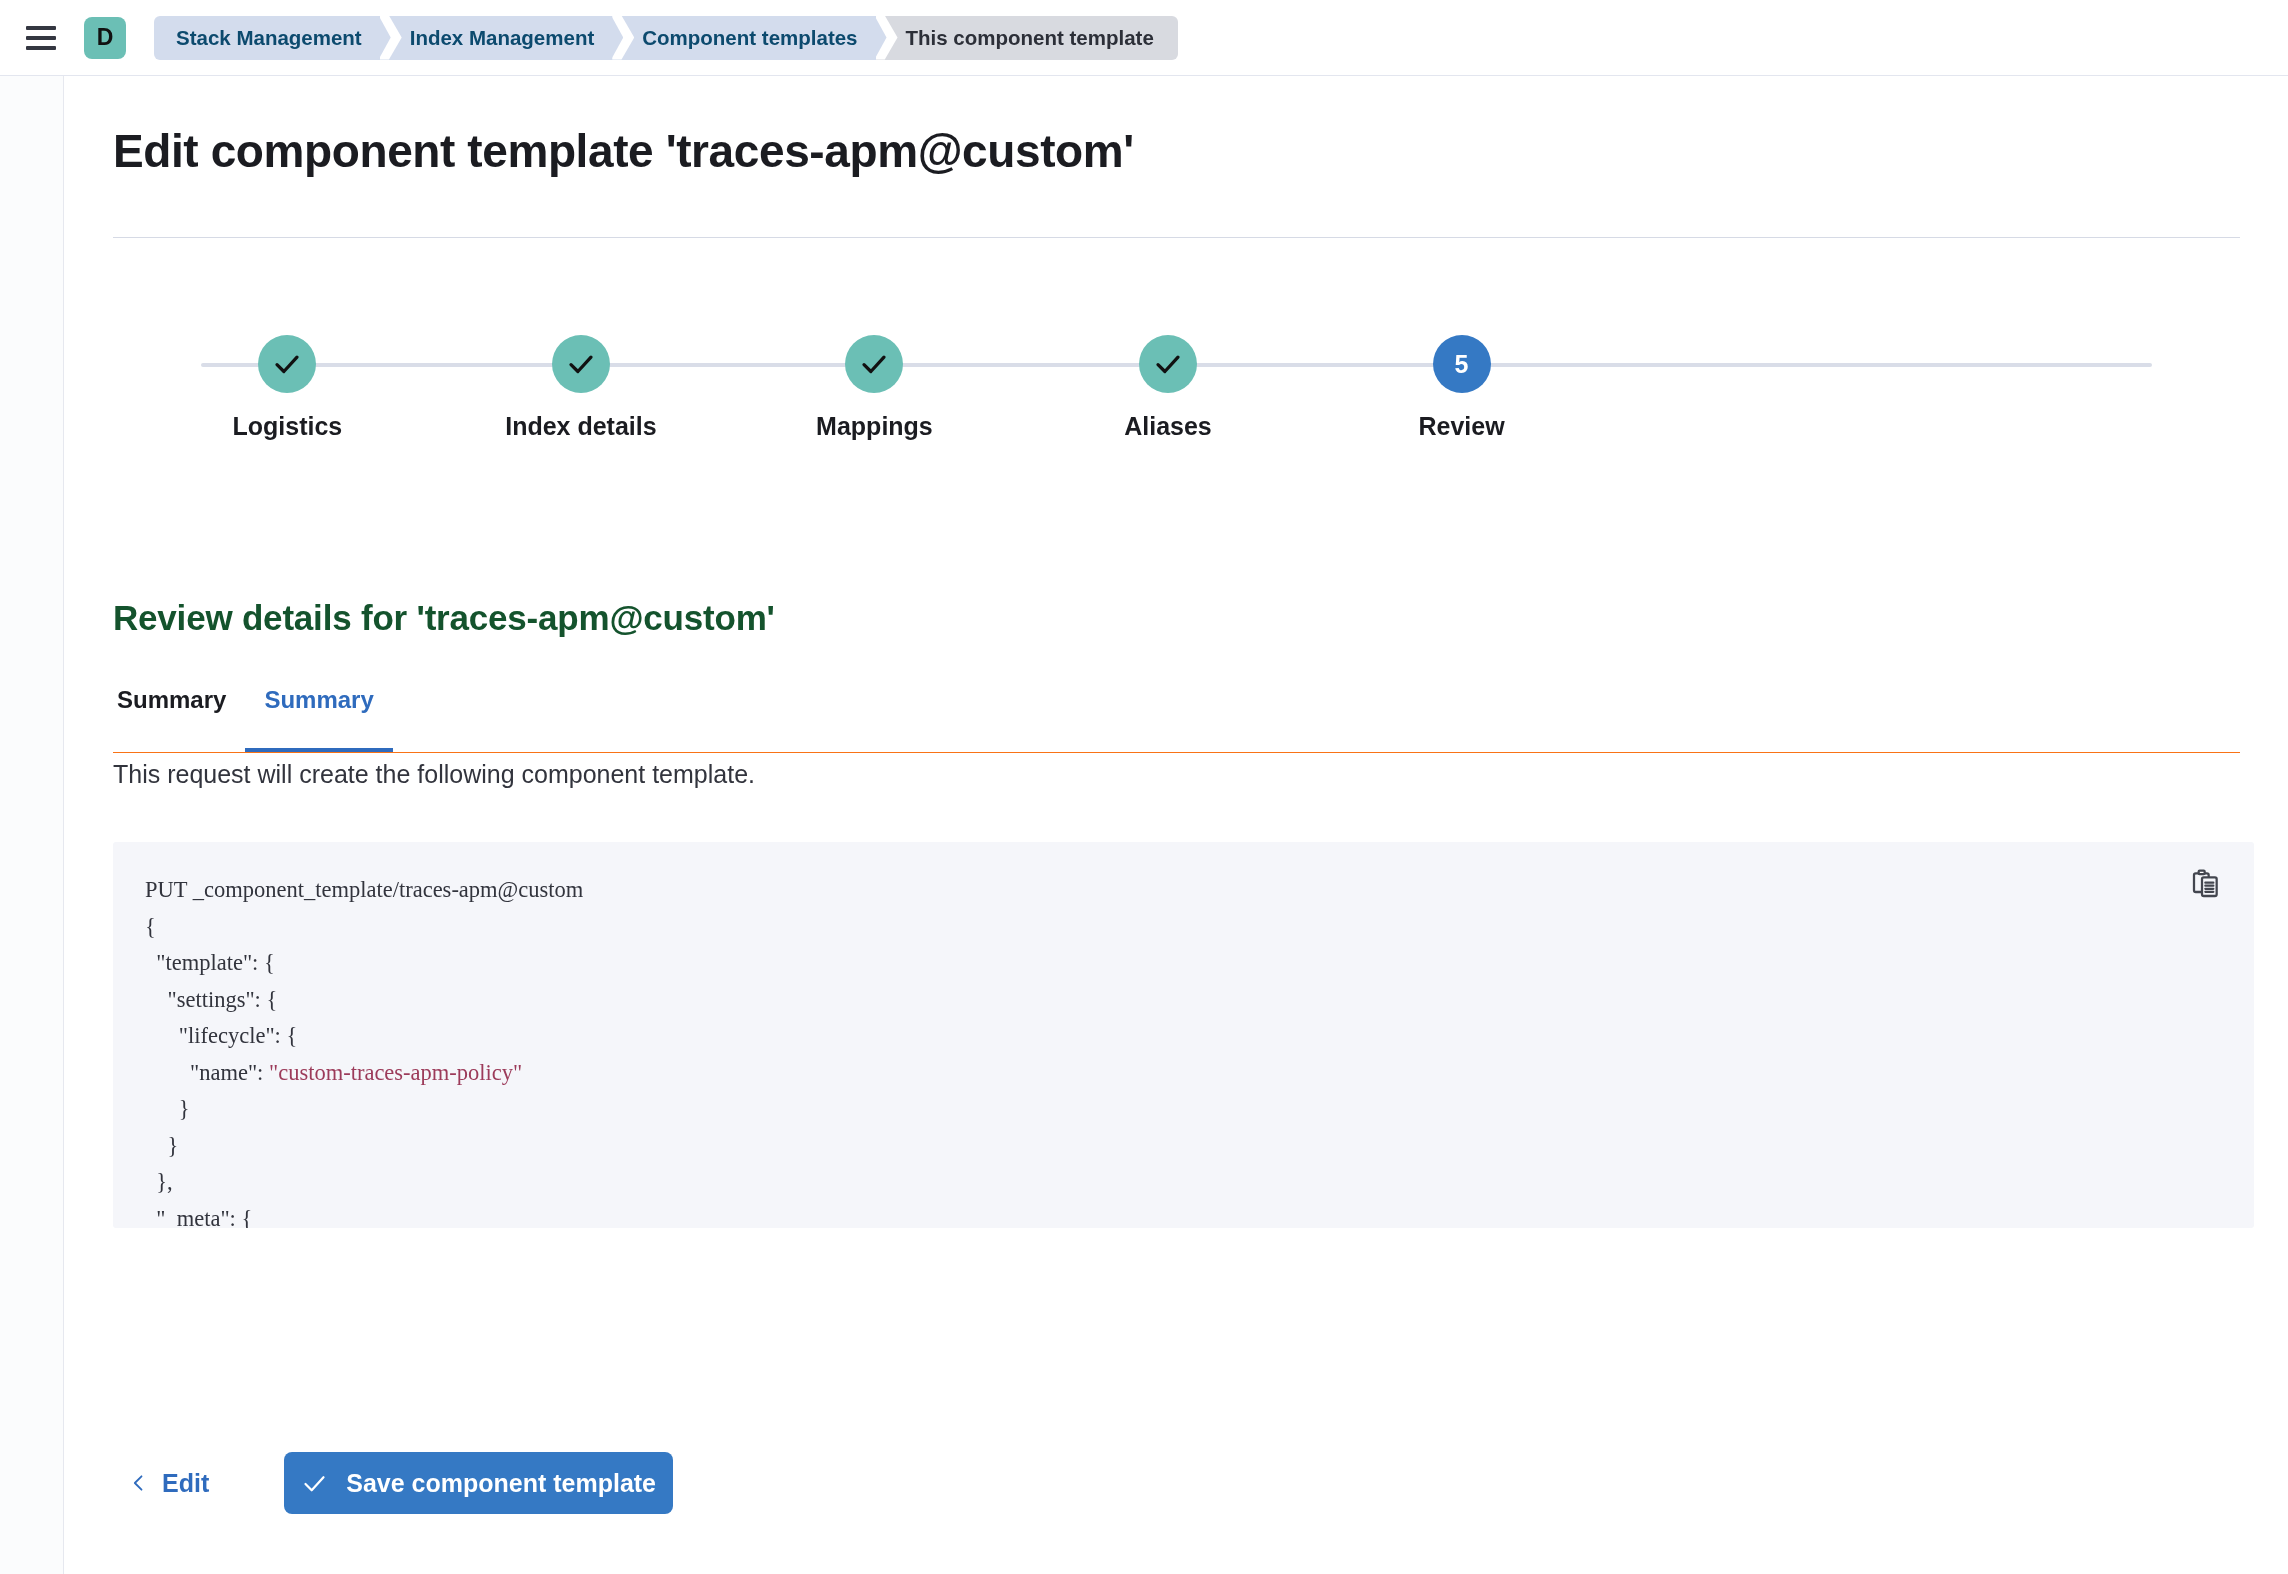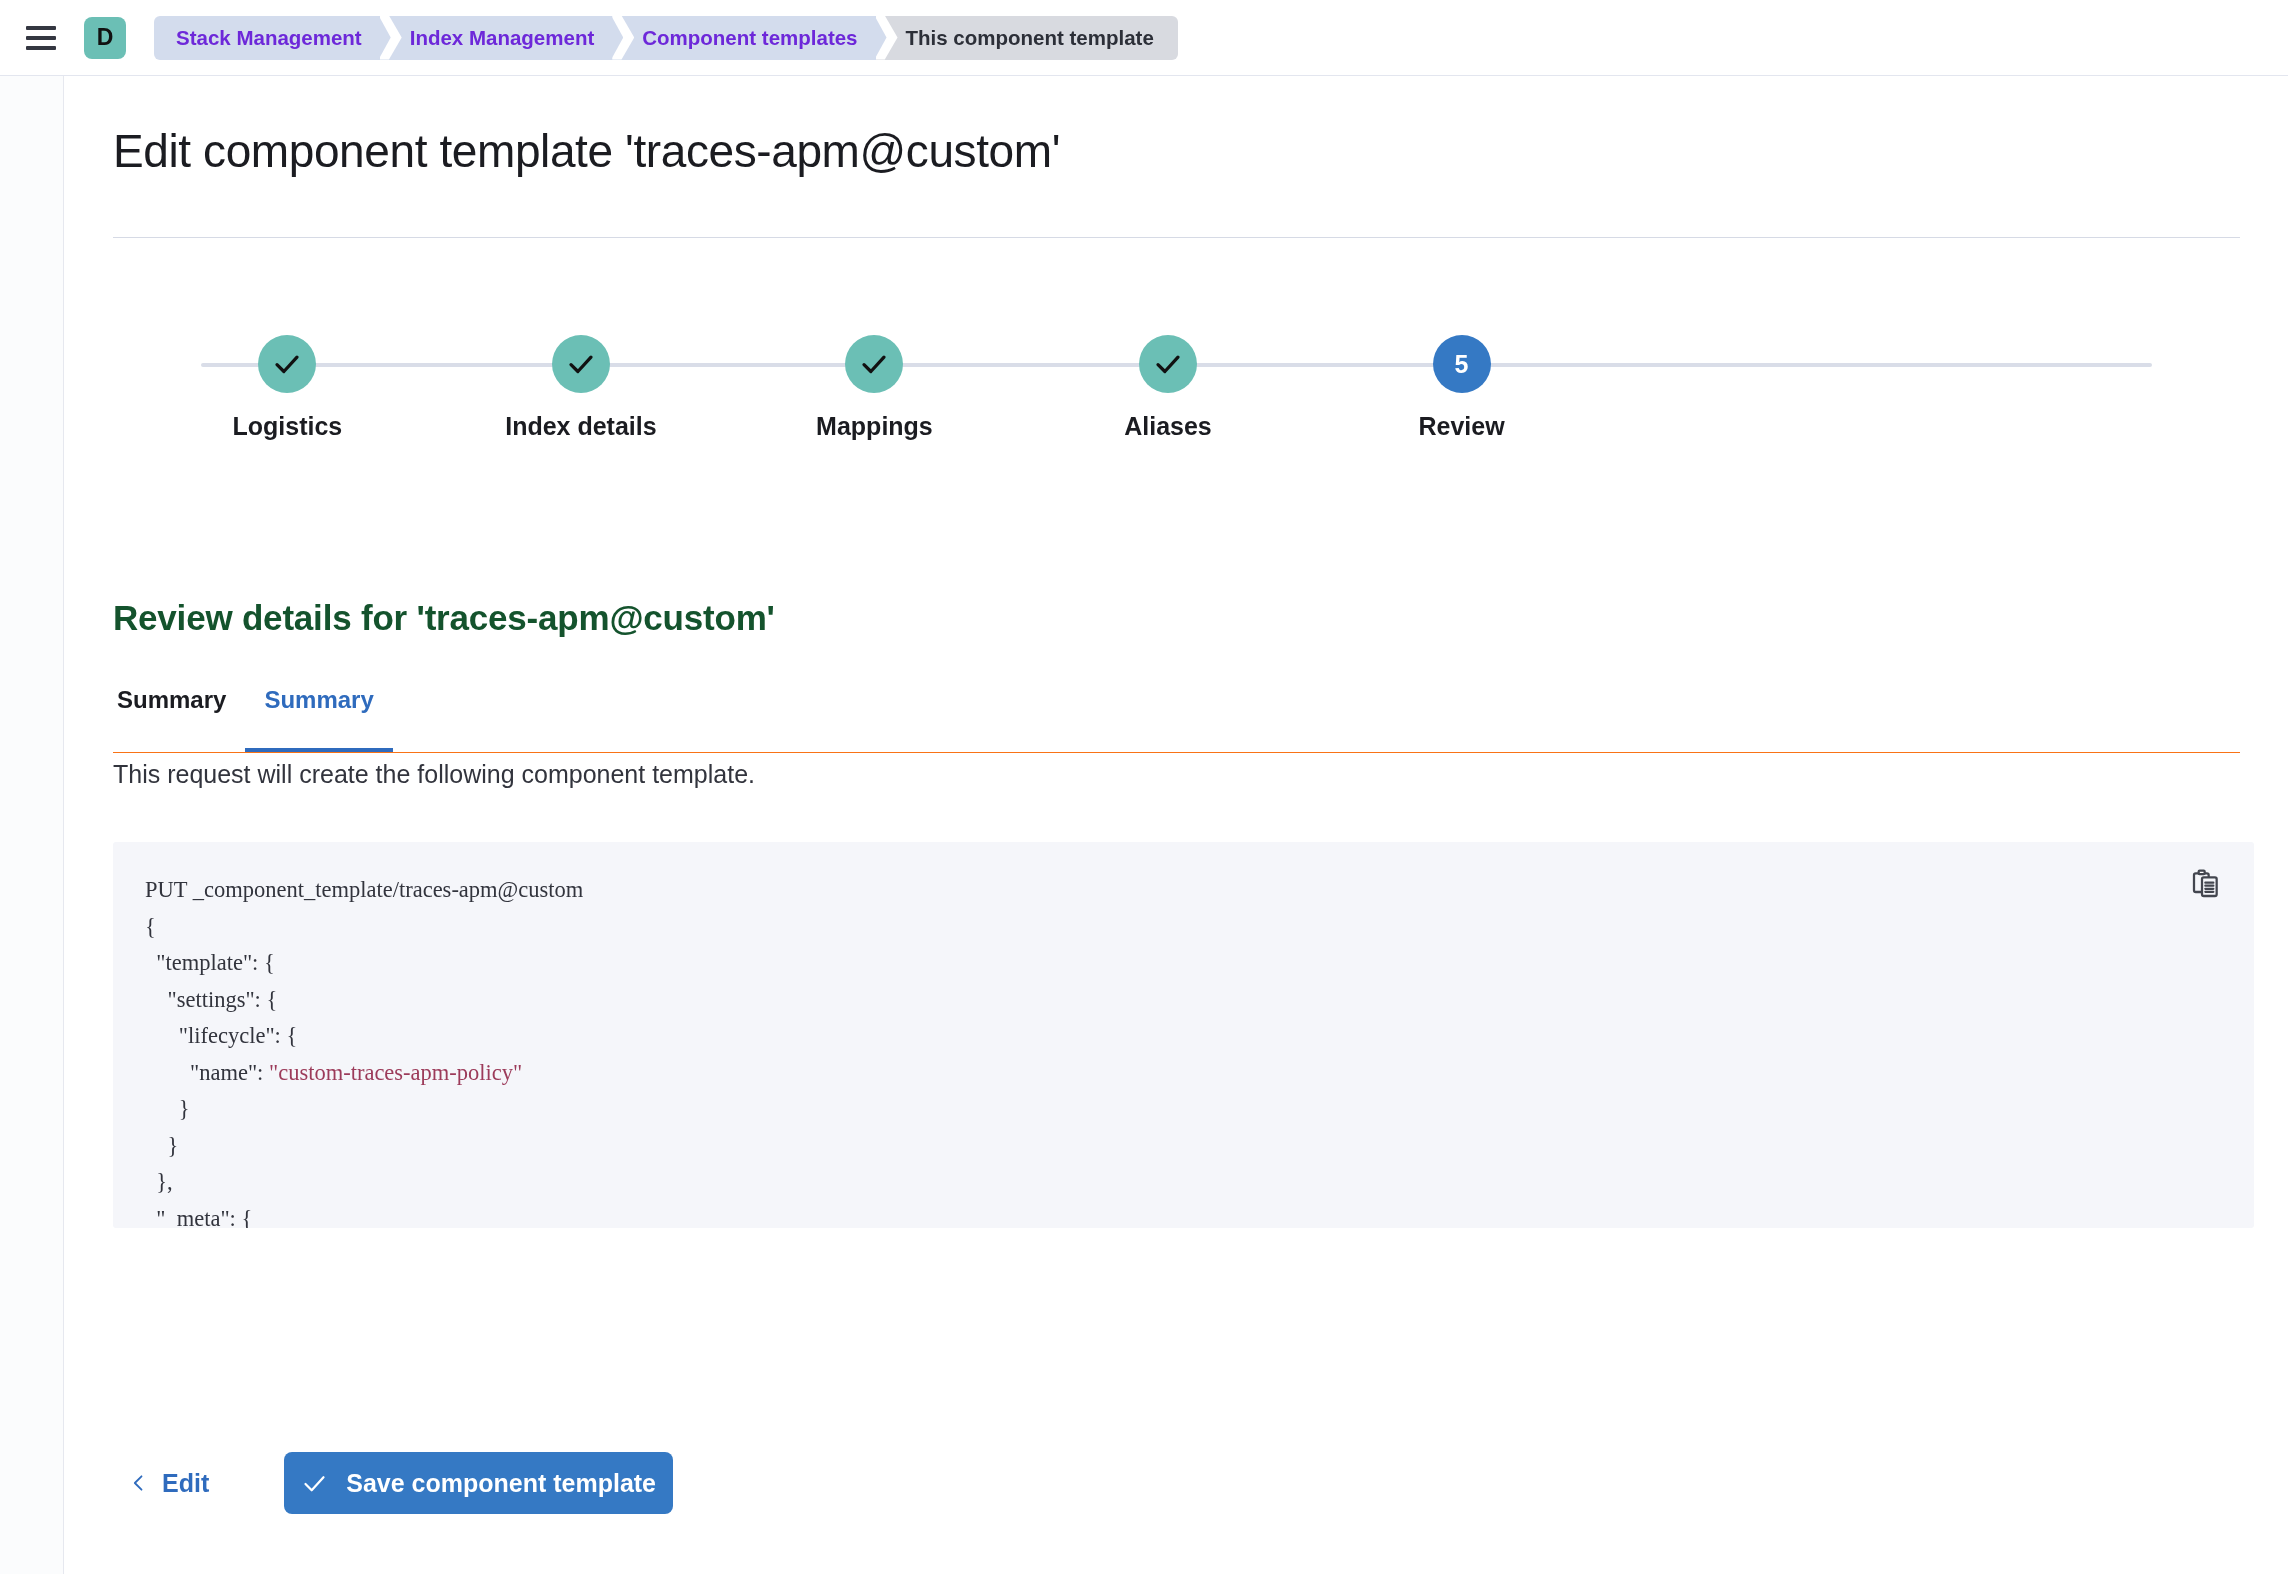--- a/index.html
+++ b/index.html
@@ -67,21 +67,21 @@
     margin-left: 28px;
     height: 44px;
   }
 
   .crumb {
     position: relative;
     height: 44px;
     display: flex;
     align-items: center;
     background: #d3dced;
-    color: #6d28d9;
+    color: #0c4a6e;
     font-size: 20.5px;
     font-weight: 600;
     padding: 0 18px 0 30px;
     white-space: nowrap;
     cursor: pointer;
   }
   .crumb:first-child {
     border-top-left-radius: 6px;
     border-bottom-left-radius: 6px;
     padding-left: 22px;
@@ -152,21 +152,21 @@
     height: 1498px;
     background: #ffffff;
     overflow: hidden;
   }
 
   .page-title {
     position: absolute;
     top: 48px;
     left: 48px;
     font-size: 46px;
-    font-weight: 400;
+    font-weight: 700;
     color: #1b1c21;
     letter-spacing: -0.4px;
     white-space: nowrap;
   }
 
   .title-rule {
     position: absolute;
     top: 161px;
     left: 48px;
     width: 2127px;

